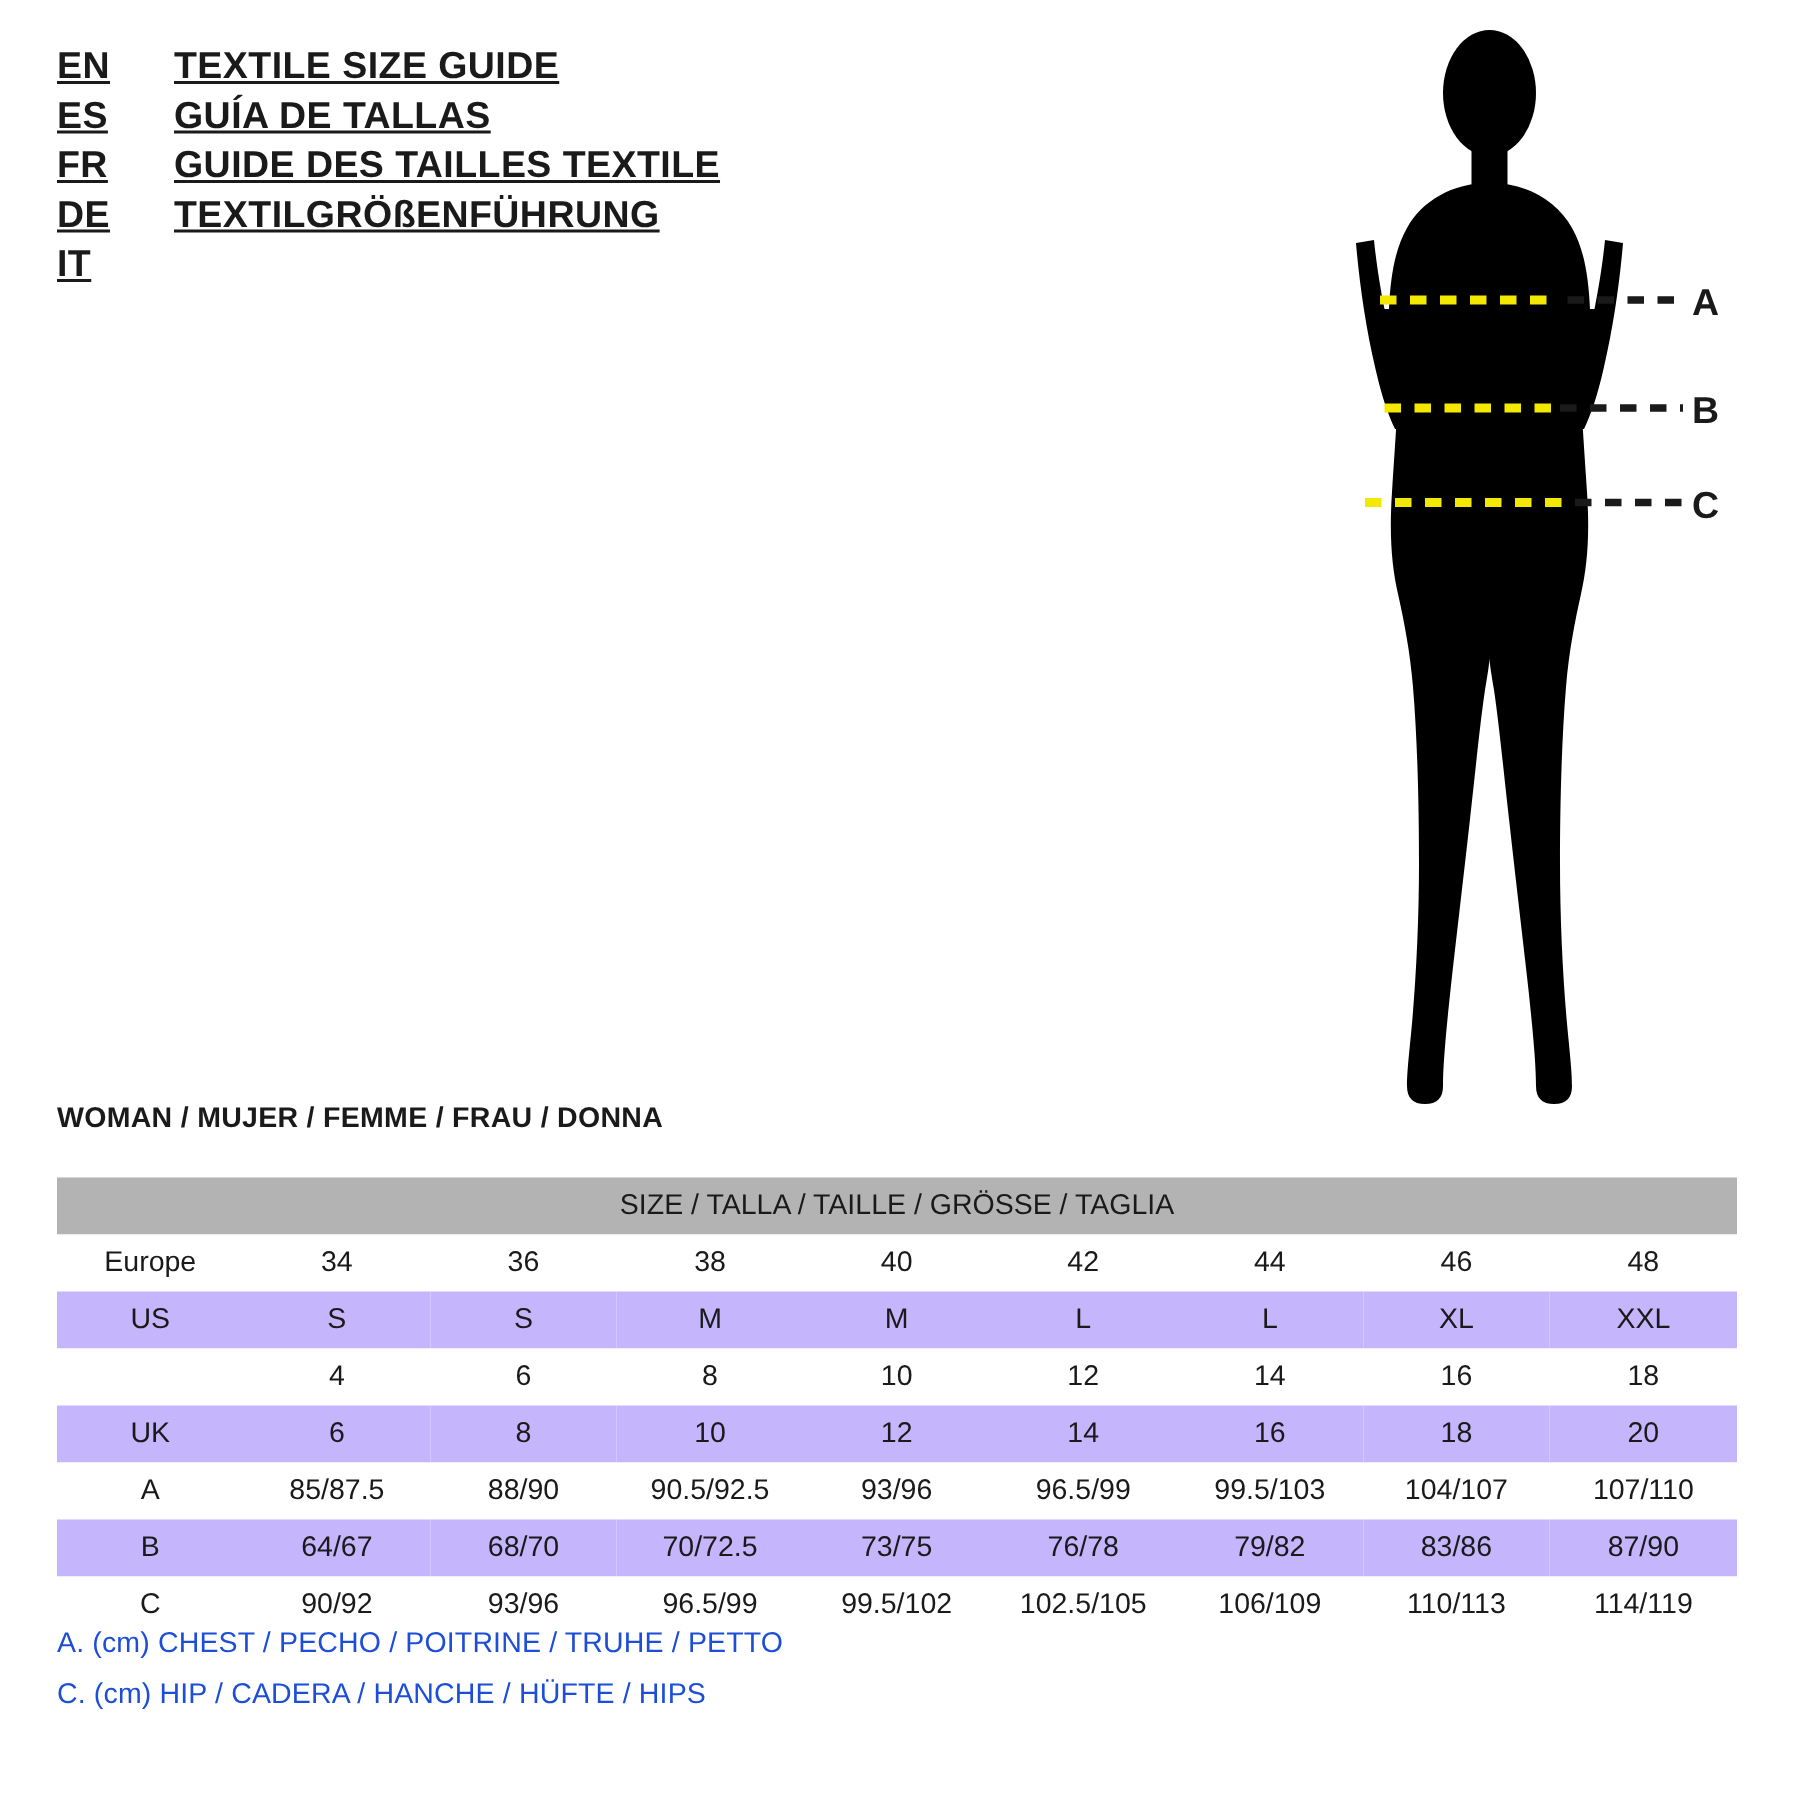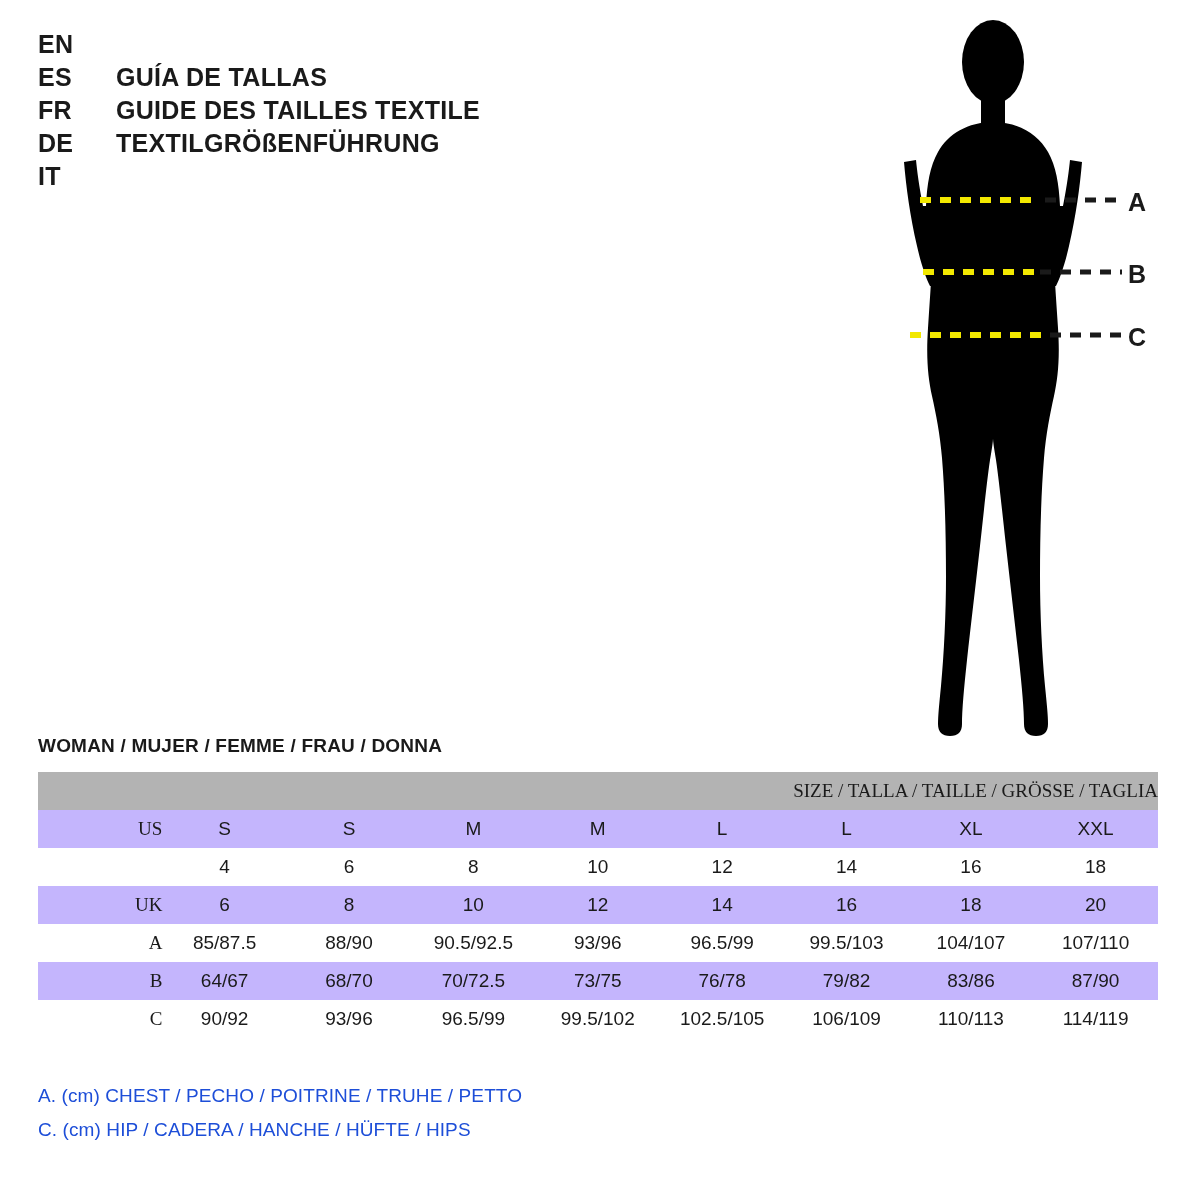--- a/index.html
+++ b/index.html
@@ -20,20 +20,21 @@
   #title-block {
     position: absolute;
     left: 38px;
     top: 30px;
     width: 640px;
   }
   .title-row {
     display: flex;
     align-items: flex-start;
     margin-bottom: 4px;
+    text-decoration: underline;
   }
   .title-code {
     width: 78px;
     flex: 0 0 78px;
     font-size: 25px;
     font-weight: bold;
     letter-spacing: 0.3px;
     color: #1a1a1a;
   }
   .title-text {
@@ -70,37 +71,36 @@
     position: absolute;
     left: 38px;
     top: 735px;
     width: 1120px;
   }
   #woman-heading {
     font-size: 19px;
     font-weight: bold;
     letter-spacing: 0.2px;
     color: #1a1a1a;
-    margin-bottom: 15px;
+    margin-bottom: 28px;
   }
   table#size-table {
     border-collapse: collapse;
     width: 1120px;
     table-layout: fixed;
     font-size: 19px;
   }
   table#size-table td {
     padding: 5px 0 5px 0;
     height: 28px;
   }
   td.rowlabel {
-    text-align: right;
+    text-align: center;
     padding-left: 8px;
     width: 185px;
-    font-family: Liberation Serif, serif;
   }
   td.val {
     text-align: center;
   }
   tr.header-row td {
     background: #b3b3b3;
     font-weight: normal;
     color: #1a1a1a;
     height: 30px;
   }
@@ -124,20 +124,21 @@
     margin-bottom: 12px;
     letter-spacing: 0.1px;
   }
 </style>
 </head>
 <body>
 
 <div id="title-block">
   <div class="title-row">
     <div class="title-code">EN</div>
+    <div class="title-text">TEXTILE SIZE GUIDE</div>
   </div>
   <div class="title-row">
     <div class="title-code">ES</div>
     <div class="title-text">GUÍA DE TALLAS</div>
   </div>
   <div class="title-row">
     <div class="title-code">FR</div>
     <div class="title-text">GUIDE DES TAILLES TEXTILE</div>
   </div>
   <div class="title-row">
@@ -215,20 +216,31 @@
   <div class="marker-label" style="top:313px;">C</div>
 </div>
 
 <div id="table-section">
   <div id="woman-heading">WOMAN / MUJER / FEMME / FRAU / DONNA</div>
   <table id="size-table">
     <tbody>
         <tr class="header-row">
       <td class="rowlabel" colspan="9">SIZE / TALLA / TAILLE / GRÖSSE / TAGLIA</td>
     </tr>
+    <tr class="plain">
+      <td class="rowlabel">Europe</td>
+      <td class="val">34</td>
+      <td class="val">36</td>
+      <td class="val">38</td>
+      <td class="val">40</td>
+      <td class="val">42</td>
+      <td class="val">44</td>
+      <td class="val">46</td>
+      <td class="val">48</td>
+    </tr>
     <tr class="shade">
       <td class="rowlabel">US</td>
       <td class="val">S</td>
       <td class="val">S</td>
       <td class="val">M</td>
       <td class="val">M</td>
       <td class="val">L</td>
       <td class="val">L</td>
       <td class="val">XL</td>
       <td class="val">XXL</td>

